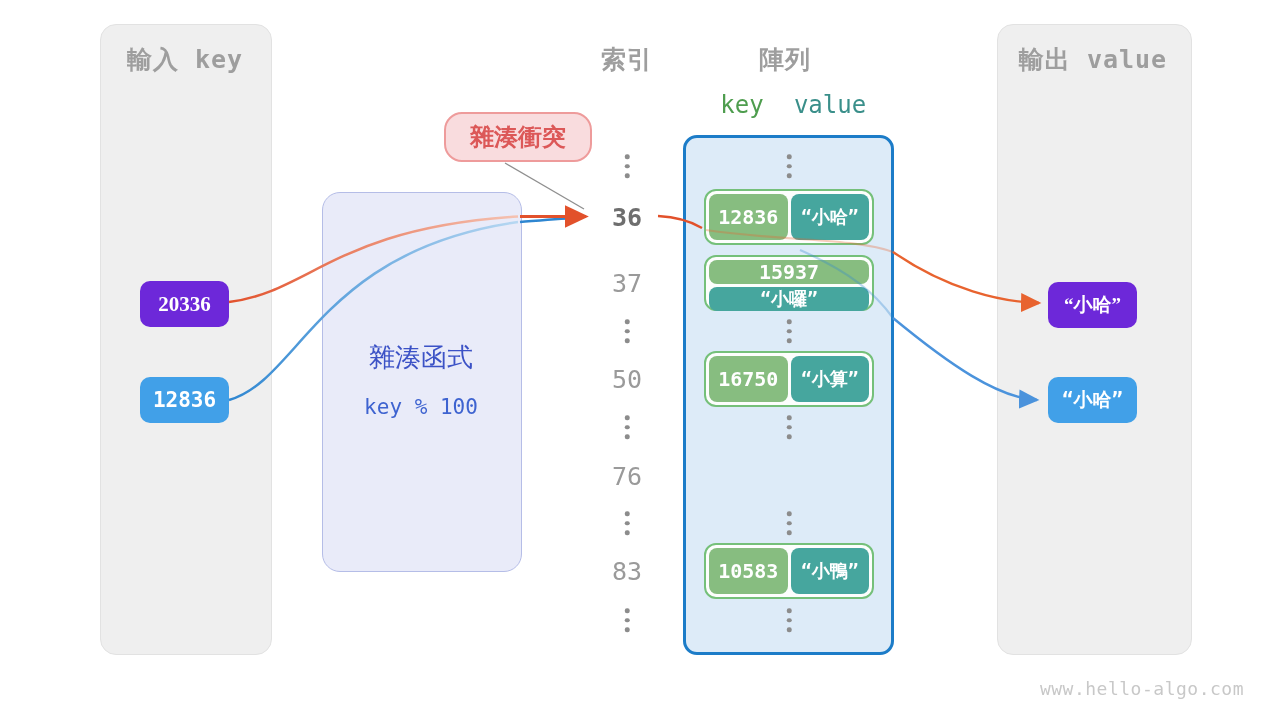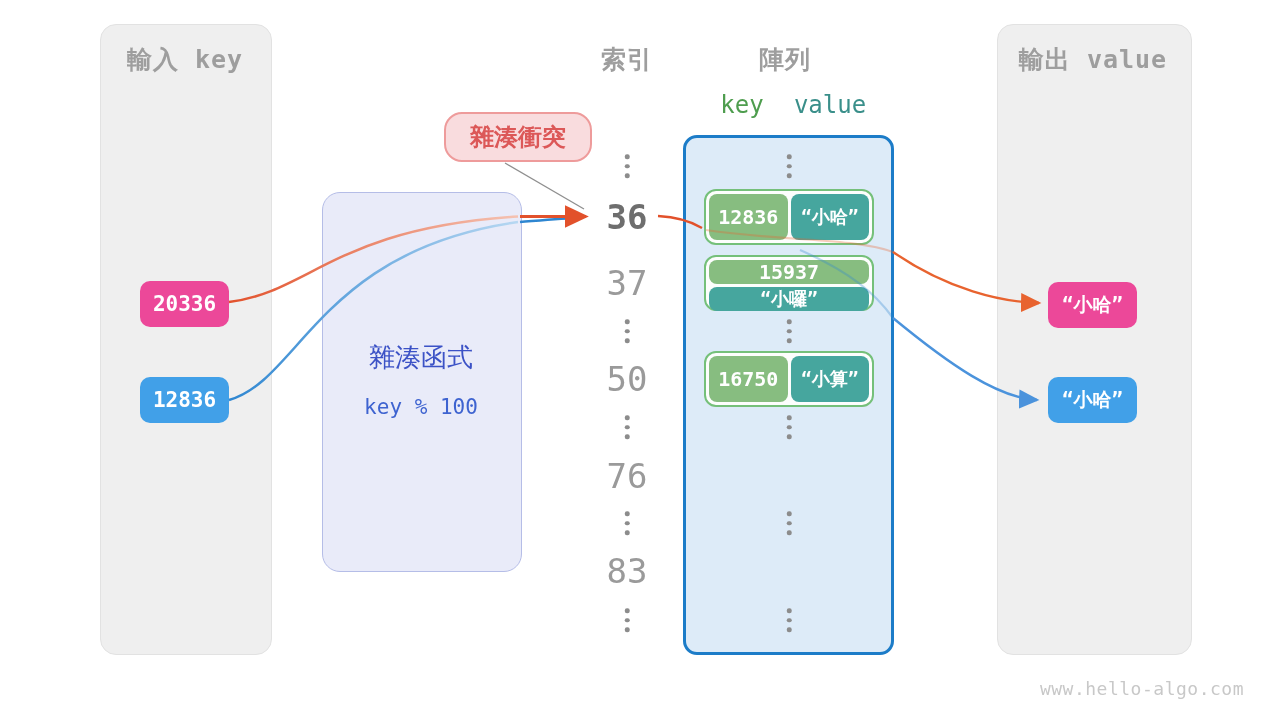--- a/index.html
+++ b/index.html
@@ -9,38 +9,38 @@
   
   .panel{position:absolute;background:#efefef;border:1px solid #e2e2e2;border-radius:16px;}
   .panel-title{position:absolute;transform:translate(-50%,-50%);font-weight:bold;font-size:25px;
                color:#9e9e9e;letter-spacing:1px;white-space:nowrap;}
 
   
   .chip{position:absolute;width:89px;height:46px;border-radius:10px;display:flex;align-items:center;
         justify-content:center;color:#fff;font-weight:bold;white-space:nowrap;}
   .chip.num{font-size:21px;}
   .chip.val{font-size:19px;}
-  .chip.orange{background:#ec4899;}
+  .chip.orange{background:#6d28d9;font-family:Liberation Serif, serif;}
   .chip.blue{background:#41a0e8;}
 
   
   .hash-box{position:absolute;left:322px;top:192px;width:198px;height:378px;background:#e9ebf9;
             border:1.5px solid #b5bde7;border-radius:18px;}
   .hash-title{position:absolute;transform:translate(-50%,-50%);left:421px;top:357px;font-size:26px;
               color:#3c52c6;white-space:nowrap;}
   .hash-formula{position:absolute;transform:translate(-50%,-50%);left:421px;top:407px;font-size:21px;
               color:#3e63d0;white-space:nowrap;}
 
   
   .collision{position:absolute;left:444px;top:112px;width:148px;height:50px;background:#f9dcde;
              border:2px solid #ee9b9b;border-radius:18px;display:flex;align-items:center;
              justify-content:center;font-weight:bold;font-size:24px;color:#dc5858;box-sizing:border-box;}
 
   
-  .idx-num{position:absolute;transform:translate(-50%,-50%);left:627px;font-size:34px;color:#9a9a9a;}
+  .idx-num{position:absolute;transform:translate(-50%,-50%);left:627px;font-size:25px;color:#9a9a9a;}
   .idx-num.hl{font-weight:bold;color:#6e6e6e;}
 
   
   .dots{position:absolute;transform:translate(-50%,-50%);display:flex;flex-direction:column;gap:5px;}
   .dots i{width:4.5px;height:4.5px;border-radius:50%;background:#8c8c8c;}
 
   
   .array-box{position:absolute;left:683px;top:135px;width:211px;height:520px;background:#ddebf8;
              border:3px solid #1c7cc8;border-radius:14px;box-sizing:border-box;}
   .kv-header{position:absolute;transform:translate(-50%,-50%);font-size:24px;white-space:nowrap;}
@@ -137,20 +137,24 @@
   <div class="dots" style="left:789px;top:427px;">
       <i></i>
       <i></i>
       <i></i>
     </div>
   <div class="dots" style="left:789px;top:523px;">
       <i></i>
       <i></i>
       <i></i>
     </div>
+  <div class="row" style="top:543px;">
+    <div class="cell key">10583</div>
+    <div class="cell value">“小鴨”</div>
+  </div>
   <div class="dots" style="left:789px;top:620px;">
       <i></i>
       <i></i>
       <i></i>
     </div>
 
   <div class="panel" style="left:997px;top:24px;width:193px;height:629px;"></div>
   <div class="panel-title" style="left:1093px;top:59px;">輸出 value</div>
   <div class="chip val orange" style="left:1048px;top:282px;">“小哈”</div>
   <div class="chip val blue" style="left:1048px;top:377px;">“小哈”</div>

